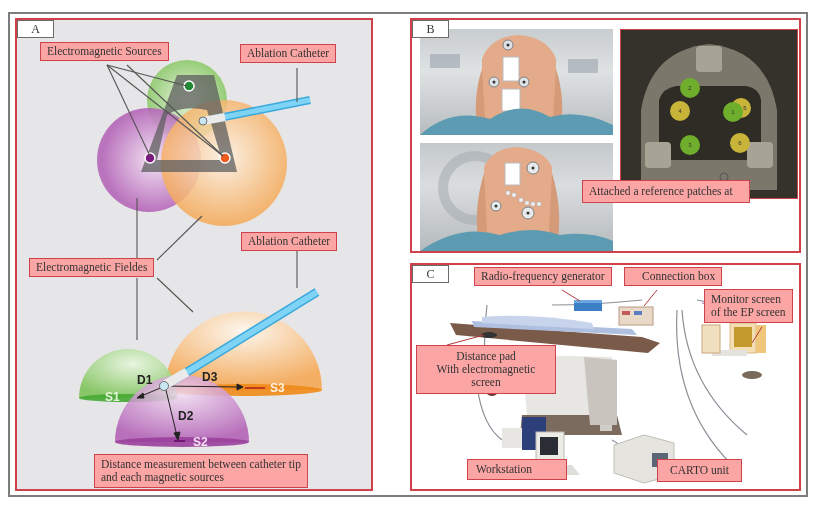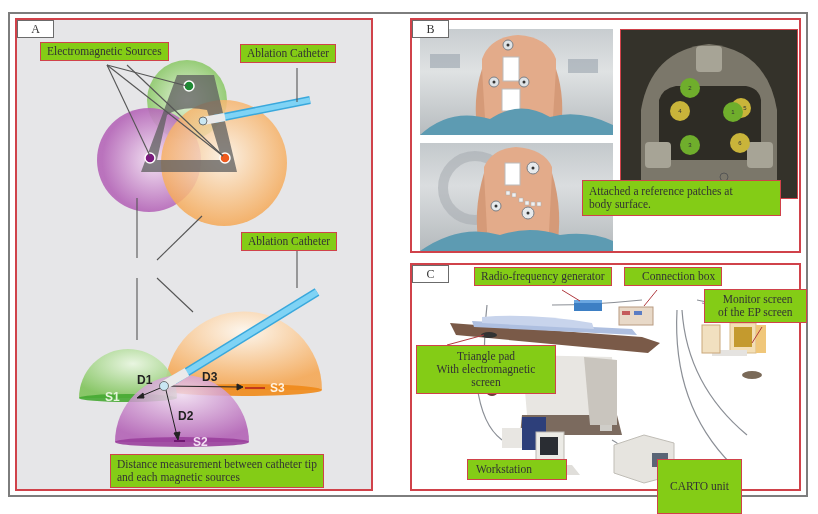--- a/index.html
+++ b/index.html
@@ -3,21 +3,21 @@
 <meta charset="utf-8">
 <style>
   html, body { margin:0; padding:0; background:#ffffff; }
   body { width:818px; height:514px; position:relative; overflow:hidden; font-family:"Liberation Serif", "DejaVu Serif", serif; }
   .outer { position:absolute; left:8px; top:12px; width:800px; height:485px; border:2px solid #7d7d7d; box-sizing:border-box; }
   .panel { position:absolute; border:2px solid #d0424a; box-sizing:border-box; }
   #panelA { left:15px; top:18px; width:358px; height:473px; background:#e6e6e8; }
   #panelB { left:410px; top:18px; width:391px; height:235px; background:#ffffff; }
   #panelC { left:410px; top:263px; width:391px; height:228px; background:#ffffff; }
   .plabel { position:absolute; border:1px solid #6b6b6b; background:#fff; font-size:12px; color:#333; text-align:center; line-height:16px; box-sizing:border-box; }
-  .callout { position:absolute; border:1.5px solid #d0424a; background:#84cc16; font-size:11.5px; color:#333; box-sizing:border-box; padding:2px 6px; line-height:13px; white-space:nowrap; }
+  .callout { position:absolute; border:1.5px solid #d0424a; background:#fca5a5; font-size:11.5px; color:#333; box-sizing:border-box; padding:2px 6px; line-height:13px; white-space:nowrap; }
   svg { position:absolute; left:0; top:0; }
   .photo { position:absolute; overflow:hidden; }
 </style>
 </head>
 <body>
 
 <div class="outer"></div>
 
 <div id="panelA" class="panel">
   <svg width="358" height="473">
@@ -108,22 +108,23 @@
       <text x="161" y="400" fill="#222">D2</text>
       <text x="88" y="381" fill="#e6f5dc">S1</text>
       <text x="253" y="372" fill="#fff2e0">S3</text>
       <text x="176" y="426" fill="#f4dff4">S2</text>
     </g>
   </svg>
 
   <div class="plabel" style="left:0px;top:0px;width:37px;height:18px;">A</div>
   <div class="callout" style="left:23px;top:22px;">Electromagnetic Sources</div>
   <div class="callout" style="left:223px;top:24px;">Ablation Catheter</div>
+  <div class="callout" style="left:12px;top:238px;">Electromagnetic Fieldes</div>
   <div class="callout" style="left:224px;top:212px;">Ablation Catheter</div>
-  <div class="callout" style="left:93px;top:434px;padding:3px 6px;">
+  <div class="callout" style="left:77px;top:434px;padding:3px 6px;">
     <div>Distance measurement between catheter tip</div>
     <div>and each magnetic sources</div>
   </div>
 </div>
 
 <div id="panelB" class="panel">
 
   <div class="photo" style="left:8px;top:9px;width:193px;height:106px;background:linear-gradient(180deg,#c8cdd0 0%,#dfe2e3 40%,#b7bcbf 100%);">
     <svg width="193" height="106">
       <rect x="10" y="25" width="30" height="14" fill="#9aa4ad" opacity="0.6"></rect>
@@ -199,23 +200,22 @@
         <g>
             <circle cx="119" cy="113" r="10" fill="#c9b43a"></circle>
             <text x="119" y="115">6</text>
           </g>
       </g>
       <circle cx="103" cy="147" r="4" fill="none" stroke="#555" stroke-width="1"></circle>
     </svg>
   </div>
 
   <div class="plabel" style="left:0px;top:0px;width:37px;height:18px;">B</div>
-  <div class="callout" style="left:170px;top:160px;width:199px;white-space:normal;padding:4px 6px;font-size:11.5px;">
+  <div class="callout" style="left:170px;top:160px;width:168px;white-space:normal;padding:4px 6px;font-size:11.5px;">
     <div>Attached a reference patches at</div>
-    <div>body surface.</div>
   </div>
 </div>
 
 <div id="panelC" class="panel">
   <svg width="391" height="228">
 
     <g stroke="#8b8f96" stroke-width="1.2" fill="none">
       <path d="M140 40 Q180 40 230 35"></path>
       <path d="M285 35 Q320 40 340 70"></path>
       <path d="M290 38 Q330 45 345 72" stroke="#b07bb5"></path>
@@ -279,24 +279,24 @@
       <line x1="117" y1="162" x2="105" y2="180" stroke="none"></line>
       <line x1="35" y1="80" x2="72" y2="70"></line>
       <line x1="110" y1="195" x2="92" y2="205"></line>
       <line x1="255" y1="205" x2="265" y2="213"></line>
     </g>
   </svg>
 
   <div class="plabel" style="left:0px;top:0px;width:37px;height:18px;">C</div>
   <div class="callout" style="left:62px;top:2px;">Radio-frequency generator</div>
   <div class="callout" style="left:212px;top:2px;padding-left:17px;">Connection box</div>
-  <div class="callout" style="left:292px;top:24px;text-align:right;padding:3px 13px;">
+  <div class="callout" style="left:292px;top:24px;text-align:left;padding:3px 6px;">
     <div>Monitor screen</div>
     <div>of the EP screen</div>
   </div>
   <div class="callout" style="left:4px;top:80px;width:140px;text-align:center;padding:4px 6px;">
-    <div>Triangle pad</div>
+    <div>Distance pad</div>
     <div>With electromagnetic</div>
     <div>screen</div>
   </div>
   <div class="callout" style="left:12px;top:194px;width:100px;padding:3px 8px;margin-left:43px;">Workstation</div>
-  <div class="callout" style="left:245px;top:194px;width:85px;text-align:center;padding:20px 8px;">CARTO unit</div>
+  <div class="callout" style="left:245px;top:194px;width:85px;text-align:center;padding:4px 8px;">CARTO unit</div>
 </div>
 
 </body></html>

